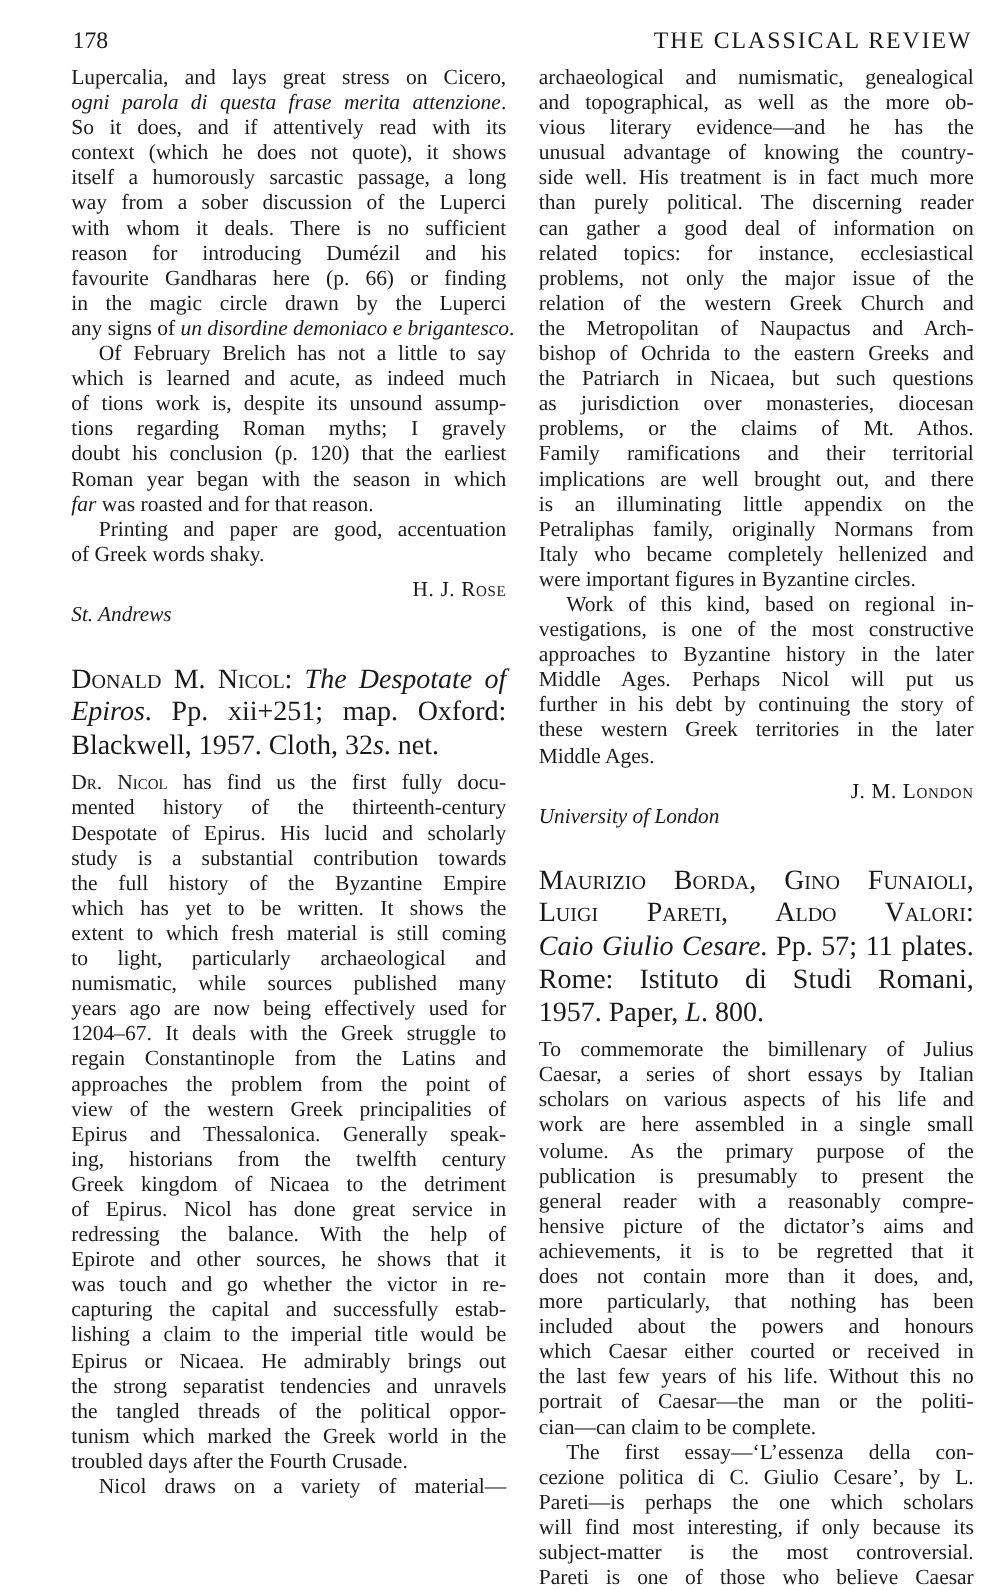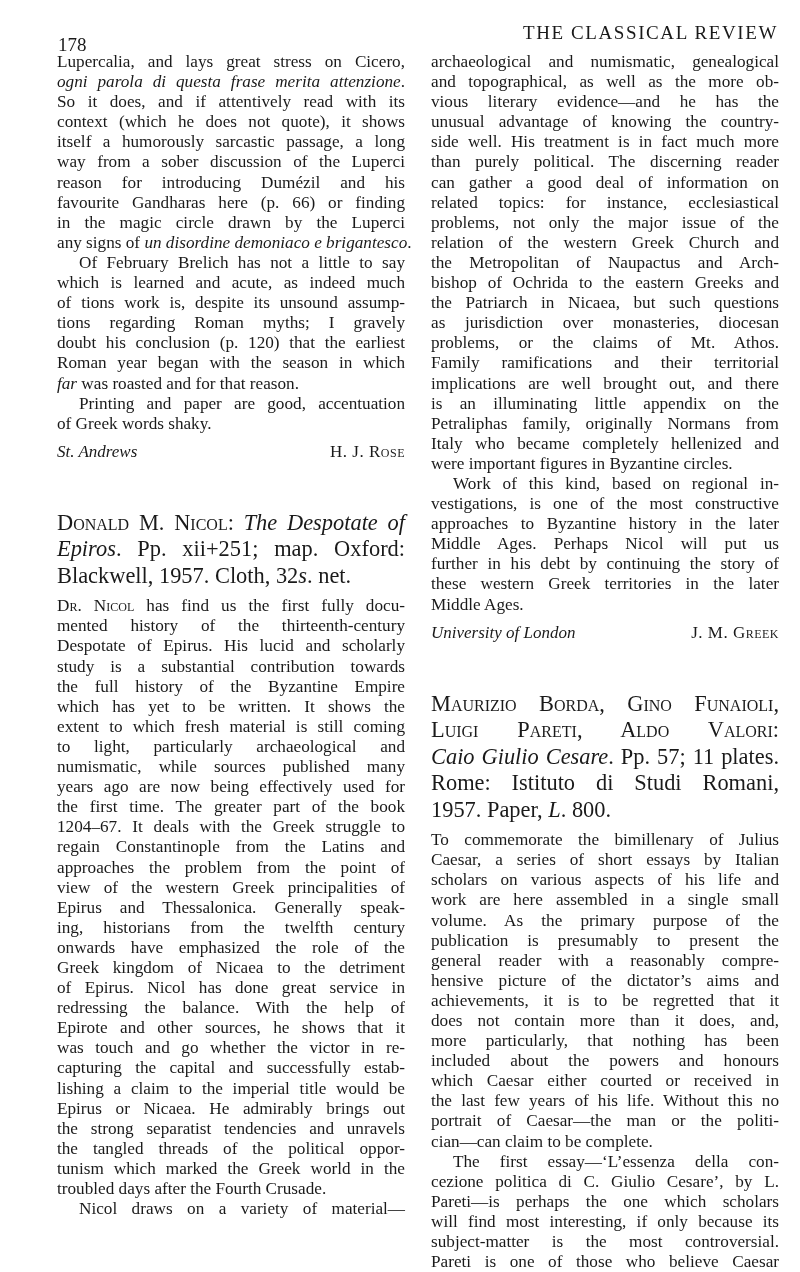--- a/index.html
+++ b/index.html
@@ -1,33 +1,33 @@
 <!DOCTYPE html>
 <html><head>
 <meta charset="utf-8">
 <style>
   html, body { margin: 0; padding: 0; background: #ffffff; }
   body { width: 800px; height: 1272px; position: relative; overflow: hidden;
          font-family: "Liberation Serif", "DejaVu Serif", serif; color: #1a1a1a; }
   .running-head { position: absolute; top: 22px; left: 58px; width: 720px; height: 24px; }
-  .page-number { position: absolute; left: 0; top: 12px; font-size: 19px; }
+  .page-number { position: absolute; left: 0; top: 0; font-size: 19px; }
   .journal-title { position: absolute; left: 0; width: 720px; top: 0; text-align: right;
                    font-size: 19px; letter-spacing: 1.6px; font-weight: 500; }
   .column { position: absolute; top: 52px; width: 348px; }
   .col-left { left: 57px; }
   .col-right { left: 431px; }
   .line { font-size: 17.2px; line-height: 20.1px; height: 20.1px; white-space: nowrap;
           text-align: justify; text-align-last: justify; display: block; }
   .line.last { text-align-last: left; }
   .indent { text-indent: 22px; }
   .it { font-style: italic; }
   .sc { font-variant: small-caps; }
   .sig { display: flex; justify-content: space-between; font-size: 17px;
          line-height: 22px; height: 22px; margin-top: 7px; }
-  .sig .place { font-style: italic; }
+  .sig .place { font-style: italic; margin-top: 20px; }
   .sig .author { font-variant: small-caps; letter-spacing: 0.5px; }
   .review-head { margin-top: 47px; margin-bottom: 7px; }
   .review-head .hline { font-size: 22.4px; line-height: 26.5px; height: 26.5px; white-space: nowrap;
                         text-align: justify; text-align-last: justify; display: block; }
   .review-head .hline.last { text-align-last: left; }
 </style>
 </head>
 <body>
 
 <div class="running-head">
@@ -38,20 +38,21 @@
 <div class="column col-left">
   <div>
     <div>
         <div>
           <span class="line"><span>Lupercalia, and lays great stress on Cicero,</span></span>
           <span class="line"><span class="it">ogni parola di questa frase merita attenzione</span><span>.</span></span>
           <span class="line"><span>So it does, and if attentively read with its</span></span>
           <span class="line"><span>context (which he does not quote), it shows</span></span>
           <span class="line"><span>itself a humorously sarcastic passage, a long</span></span>
           <span class="line"><span>way from a sober discussion of the Luperci</span></span>
+          <span class="line"><span>with whom it deals. There is no sufficient</span></span>
           <span class="line"><span>reason for introducing Dumézil and his</span></span>
           <span class="line"><span>favourite Gandharas here (p. 66) or finding</span></span>
           <span class="line"><span>in the magic circle drawn by the Luperci</span></span>
           <span class="line last"><span>any signs of </span><span class="it">un disordine demoniaco e brigantesco</span><span>.</span></span>
         </div>
         <div>
           <span class="line indent"><span>Of February Brelich has not a little to say</span></span>
           <span class="line"><span>which is learned and acute, as indeed much</span></span>
           <span class="line"><span>of tions work is, despite its unsound assump-</span></span>
           <span class="line"><span>tions regarding Roman myths; I gravely</span></span>
@@ -81,28 +82,26 @@
           <span class="line"><span class="sc">Dr. Nicol</span><span> has find us the first fully docu-</span></span>
           <span class="line"><span>mented history of the thirteenth-century</span></span>
           <span class="line"><span>Despotate of Epirus. His lucid and scholarly</span></span>
           <span class="line"><span>study is a substantial contribution towards</span></span>
           <span class="line"><span>the full history of the Byzantine Empire</span></span>
           <span class="line"><span>which has yet to be written. It shows the</span></span>
           <span class="line"><span>extent to which fresh material is still coming</span></span>
           <span class="line"><span>to light, particularly archaeological and</span></span>
           <span class="line"><span>numismatic, while sources published many</span></span>
           <span class="line"><span>years ago are now being effectively used for</span></span>
-          <span class="line"><span>the first time. The greater part of the book</span></span>
           <span class="line"><span>1204–67. It deals with the Greek struggle to</span></span>
           <span class="line"><span>regain Constantinople from the Latins and</span></span>
           <span class="line"><span>approaches the problem from the point of</span></span>
           <span class="line"><span>view of the western Greek principalities of</span></span>
           <span class="line"><span>Epirus and Thessalonica. Generally speak-</span></span>
           <span class="line"><span>ing, historians from the twelfth century</span></span>
-          <span class="line"><span>onwards have emphasized the role of the</span></span>
           <span class="line"><span>Greek kingdom of Nicaea to the detriment</span></span>
           <span class="line"><span>of Epirus. Nicol has done great service in</span></span>
           <span class="line"><span>redressing the balance. With the help of</span></span>
           <span class="line"><span>Epirote and other sources, he shows that it</span></span>
           <span class="line"><span>was touch and go whether the victor in re-</span></span>
           <span class="line"><span>capturing the capital and successfully estab-</span></span>
           <span class="line"><span>lishing a claim to the imperial title would be</span></span>
           <span class="line"><span>Epirus or Nicaea. He admirably brings out</span></span>
           <span class="line"><span>the strong separatist tendencies and unravels</span></span>
           <span class="line"><span>the tangled threads of the political oppor-</span></span>
@@ -147,21 +146,21 @@
           <span class="line"><span>vestigations, is one of the most constructive</span></span>
           <span class="line"><span>approaches to Byzantine history in the later</span></span>
           <span class="line"><span>Middle Ages. Perhaps Nicol will put us</span></span>
           <span class="line"><span>further in his debt by continuing the story of</span></span>
           <span class="line"><span>these western Greek territories in the later</span></span>
           <span class="line last"><span>Middle Ages.</span></span>
         </div>
       </div>
     <div class="sig">
       <span class="place">University of London</span>
-      <span class="author">J. M. Greek</span>
+      <span class="author">J. M. London</span>
     </div>
   </div>
 
   <div>
     <div class="review-head">
         <span class="hline"><span class="sc">Maurizio Borda, Gino Funaioli,</span></span>
         <span class="hline"><span class="sc">Luigi Pareti, Aldo Valori</span><span>:</span></span>
         <span class="hline"><span class="it">Caio Giulio Cesare</span><span>. Pp. 57; 11 plates.</span></span>
         <span class="hline"><span>Rome: Istituto di Studi Romani,</span></span>
         <span class="hline last"><span>1957. Paper, </span><span class="it">L</span><span>. 800.</span></span>

